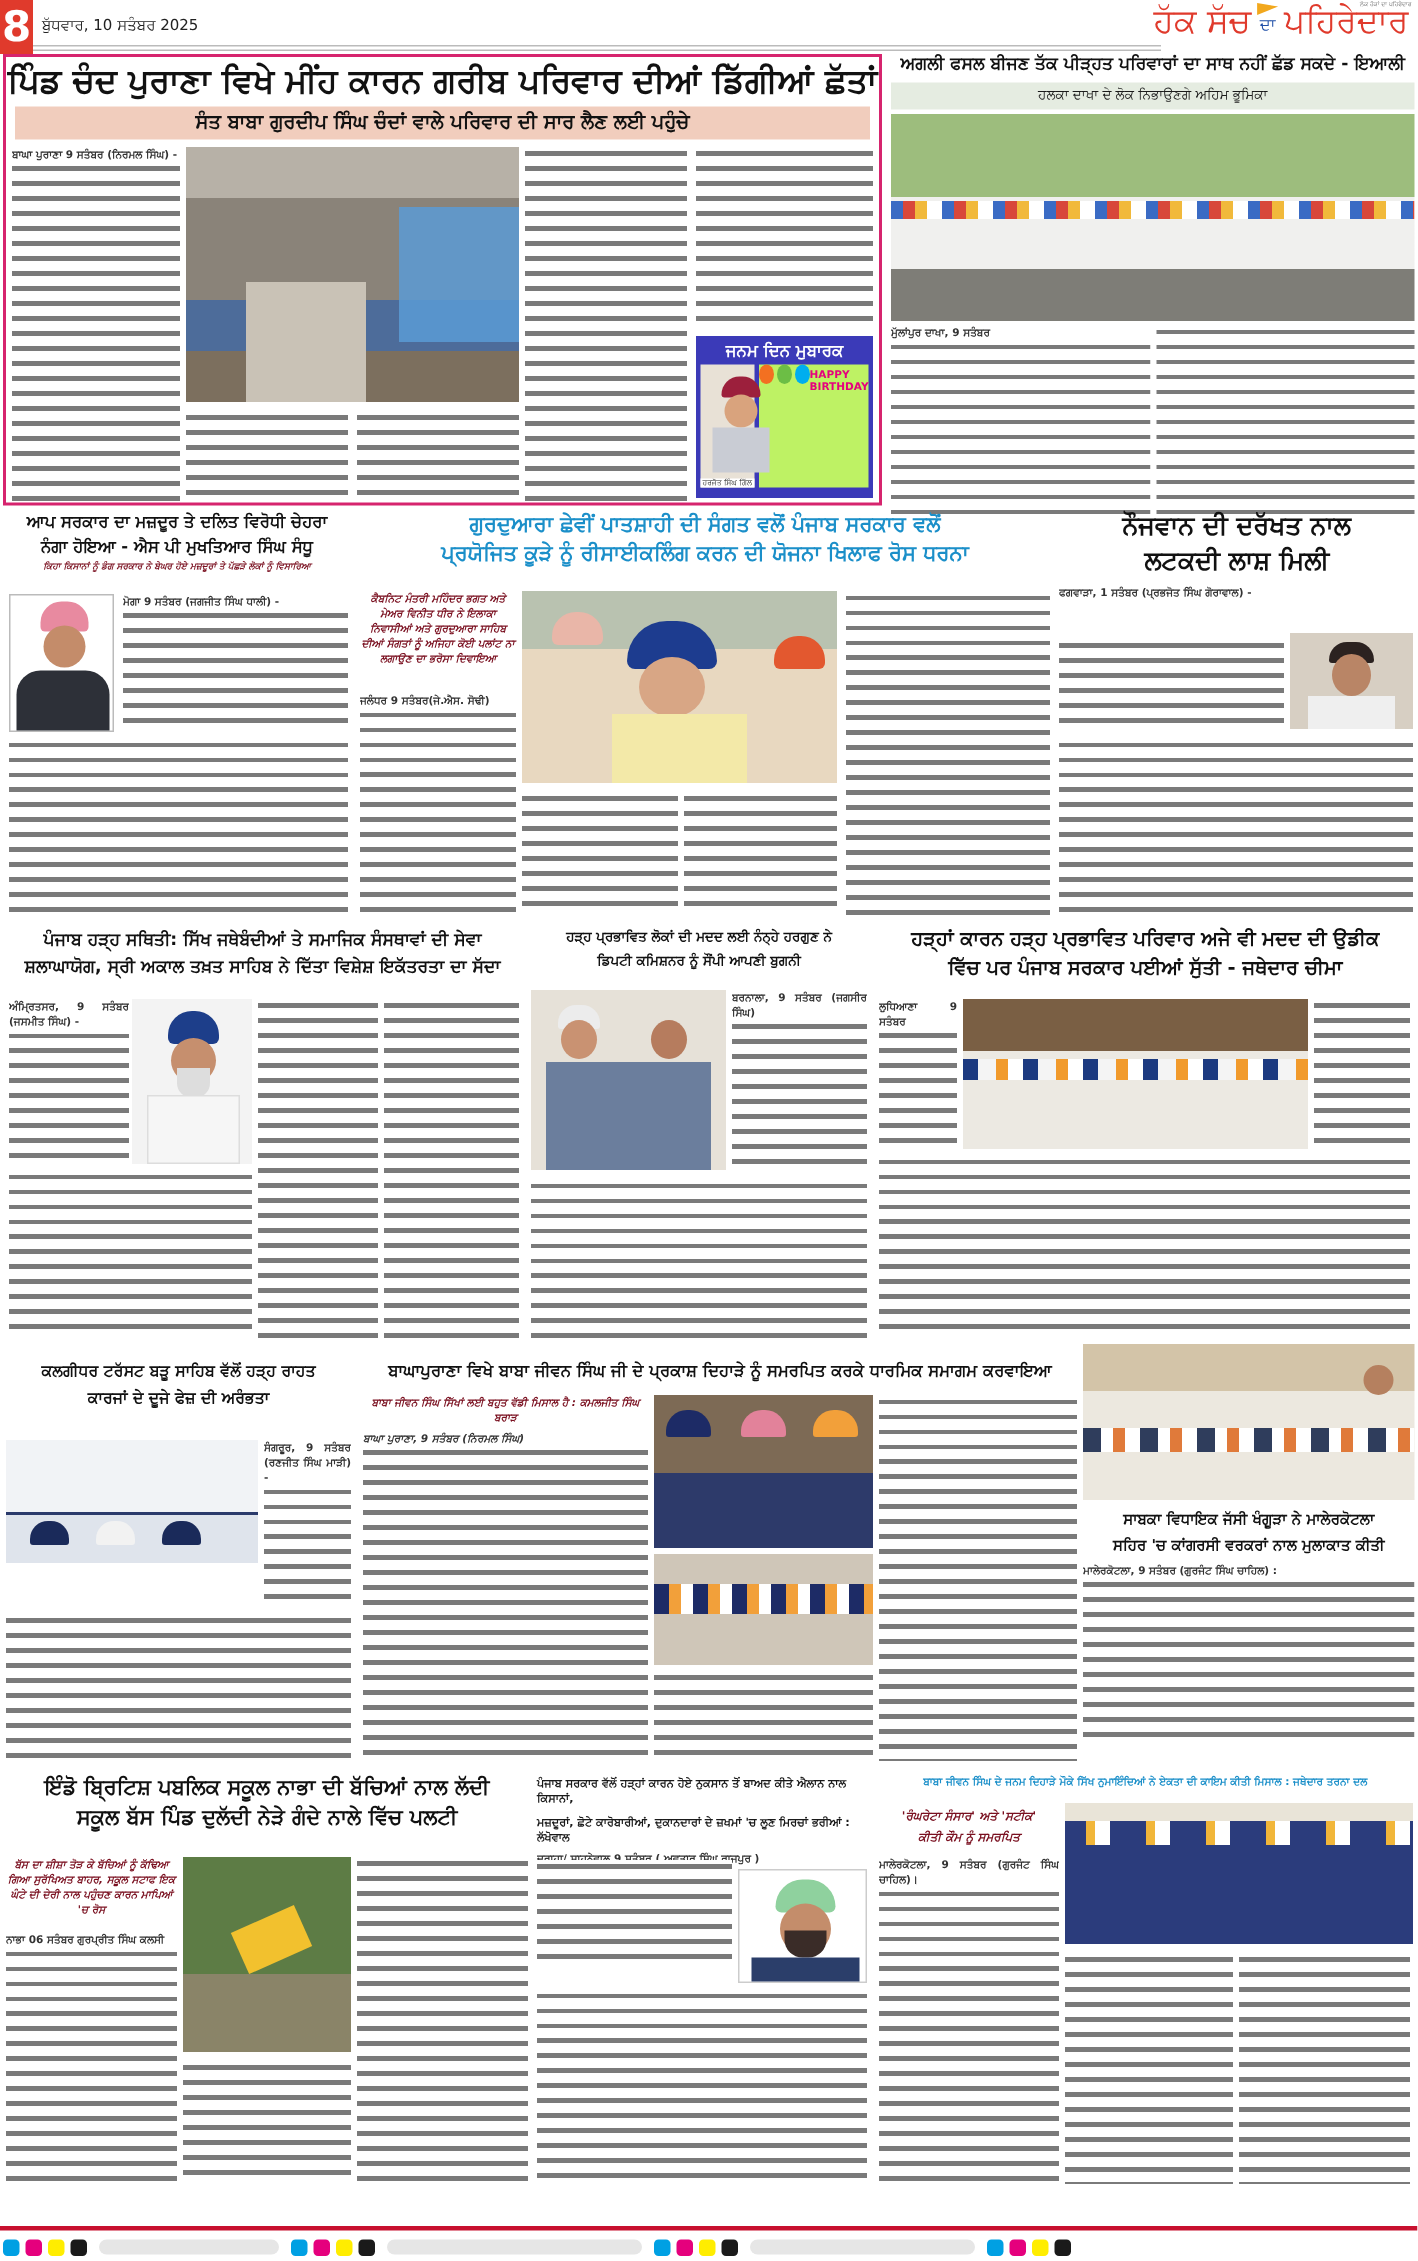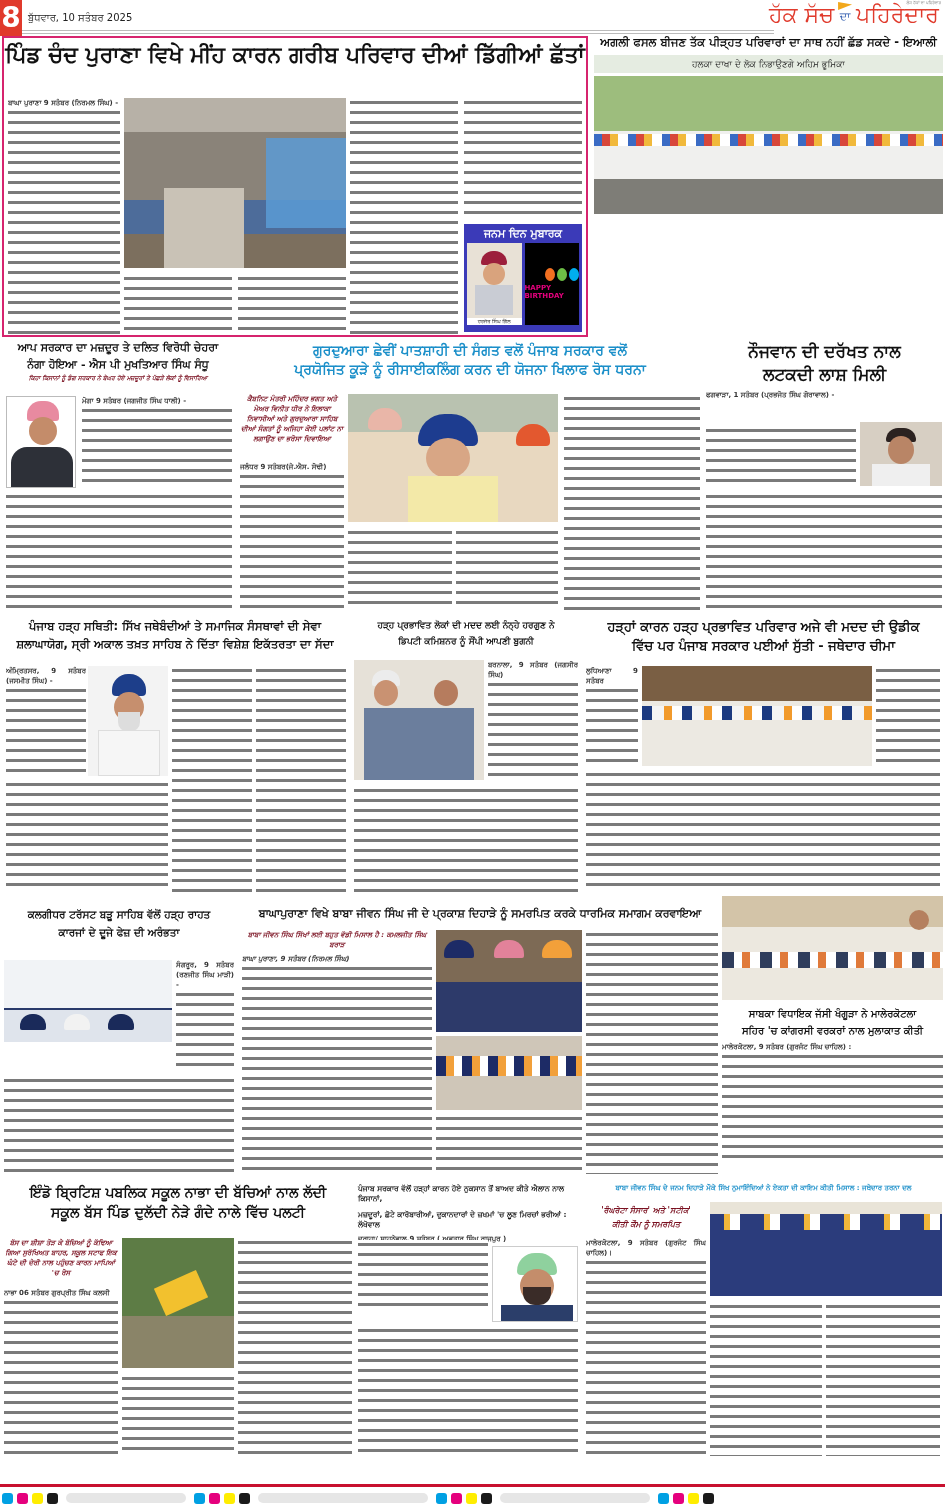--- a/index.html
+++ b/index.html
@@ -25,20 +25,23 @@
   <span style="display:inline-flex;flex-direction:column;align-items:center;font-size:11px;color:#1f4fa8;">
     <span style="width:14px;height:8px;background:#f2a81d;clip-path:polygon(0 0,100% 30%,0 100%);"></span>
     <span>ਦਾ</span>
   </span>
   <span>ਪਹਿਰੇਦਾਰ</span>
 </div>
 <div class="abs" style="right:4px;top:0;font-size:4px;color:#666;">ਲੋਕ ਹੱਕਾਂ ਦਾ ਪਹਿਰੇਦਾਰ</div>
 
 <div class="abs" style="left:2px;top:36px;width:586px;height:301px;border:2px solid #d6246e;">
   <div class="hl" style="font-size:22px;margin-top:4px;">ਪਿੰਡ ਚੰਦ ਪੁਰਾਣਾ ਵਿਖੇ ਮੀਂਹ ਕਾਰਨ ਗਰੀਬ ਪਰਿਵਾਰ ਦੀਆਂ ਡਿੱਗੀਆਂ ਛੱਤਾਂ</div>
+  <div style="margin:4px 6px 0;background:#f1cdbd;height:22px;display:flex;align-items:center;justify-content:center;">
+    <span class="hl" style="font-size:13px;font-weight:bold;">ਸੰਤ ਬਾਬਾ ਗੁਰਦੀਪ ਸਿੰਘ ਚੰਦਾਂ ਵਾਲੇ ਪਰਿਵਾਰ ਦੀ ਸਾਰ ਲੈਣ ਲਈ ਪਹੁੰਚੇ</span>
+  </div>
   <div class="abs body-text" style="left:4px;top:60px;width:112px;height:236px;">
     <span style="font-weight:bold;">ਬਾਘਾ ਪੁਰਾਣਾ 9 ਸਤੰਬਰ (ਨਿਰਮਲ ਸਿੰਘ) -</span>
     <div class="lines" style="height:226px;"></div>
   </div>
   <div class="abs photo" style="left:120px;top:60px;width:222px;height:170px;background:linear-gradient(#b7b1a7 0 20%,#8a8379 20% 60%,#4d6c9a 60% 80%,#7c6f5e 80%);">
     <div style="position:absolute;right:0;top:40px;width:80px;height:90px;background:#5b9bd5;opacity:.85;"></div>
     <div style="position:absolute;left:40px;top:90px;width:80px;height:80px;background:#c9c2b6;"></div>
   </div>
   <div class="abs lines" style="left:120px;top:236px;width:108px;height:60px;"></div>
   <div class="abs lines" style="left:234px;top:236px;width:108px;height:60px;"></div>
@@ -46,39 +49,46 @@
   <div class="abs lines" style="left:460px;top:60px;width:118px;height:120px;"></div>
   <div class="abs" style="left:460px;top:186px;width:118px;height:108px;background:#3b3ab8;padding:3px;">
     <div style="color:#fff;font-size:11px;font-weight:bold;text-align:center;">ਜਨਮ ਦਿਨ ਮੁਬਾਰਕ</div>
     <div style="display:flex;gap:3px;margin-top:3px;height:82px;">
       <div style="flex:1;background:#e8e1d6;position:relative;">
         <div style="position:absolute;left:14px;top:8px;width:26px;height:14px;background:#9c1f3c;border-radius:12px 12px 2px 2px;"></div>
         <div style="position:absolute;left:16px;top:20px;width:22px;height:22px;background:#d9a37d;border-radius:50%;"></div>
         <div style="position:absolute;left:8px;top:42px;width:38px;height:30px;background:#c9ccd4;"></div>
         <div style="position:absolute;bottom:0;left:0;right:0;background:#fff;font-size:5px;text-align:center;">ਹਰਜੋਤ ਸਿੰਘ ਗਿੱਲ</div>
       </div>
-      <div style="flex:1;background:#000000;display:flex;flex-direction:column;align-items:flex-end;justify-content:center;">
+      <div style="flex:1;background:#bef264;display:flex;flex-direction:row;align-items:flex-start;justify-content:center;">
         <div style="display:flex;gap:2px;">
             <span style="width:10px;height:13px;border-radius:50%;background:#f37021;"></span>
             <span style="width:10px;height:13px;border-radius:50%;background:#6cbe45;"></span>
             <span style="width:10px;height:13px;border-radius:50%;background:#00aeef;"></span>
           </div>
         <div style="font-size:7px;font-weight:bold;color:#e6007e;margin-top:3px;">HAPPY BIRTHDAY</div>
       </div>
     </div>
   </div>
 </div>
 
 <div class="abs" style="left:594px;top:36px;width:349px;height:301px;">
   <div class="hl" style="font-size:11.5px;">ਅਗਲੀ ਫਸਲ ਬੀਜਣ ਤੱਕ ਪੀੜ੍ਹਤ ਪਰਿਵਾਰਾਂ ਦਾ ਸਾਥ ਨਹੀਂ ਛੱਡ ਸਕਦੇ - ਇਆਲੀ</div>
   <div style="margin-top:6px;background:#e5ece1;height:18px;display:flex;align-items:center;justify-content:center;">
     <span style="font-size:9px;">ਹਲਕਾ ਦਾਖਾ ਦੇ ਲੋਕ ਨਿਭਾਉਣਗੇ ਅਹਿਮ ਭੂਮਿਕਾ</span>
   </div>
   <div class="photo" style="margin-top:3px;height:138px;background:linear-gradient(#9dbd7d 0 40%,#f0f0ee 40% 75%,#7e7d77 75%);position:relative;">
     <div style="position:absolute;left:0;right:0;top:58px;height:12px;background:repeating-linear-gradient(90deg,#3a6bc4 0 8px,#d8473a 8px 16px,#f1b93b 16px 24px,#fff 24px 34px);"></div>
+  </div>
+  <div style="display:flex;gap:4px;margin-top:3px;">
+    <div class="body-text" style="flex:1;height:130px;">
+      <span style="font-weight:bold;">ਮੁੱਲਾਂਪੁਰ ਦਾਖਾ, 9 ਸਤੰਬਰ</span>
+      <div class="lines" style="height:120px;"></div>
+    </div>
+    <div class="lines" style="flex:1;height:130px;"></div>
   </div>
 </div>
 
 <div class="abs" style="left:2px;top:342px;width:232px;height:272px;">
   <div class="hl" style="font-size:11px;">ਆਪ ਸਰਕਾਰ ਦਾ ਮਜ਼ਦੂਰ ਤੇ ਦਲਿਤ ਵਿਰੋਧੀ ਚੇਹਰਾ</div>
   <div class="hl" style="font-size:11px;margin-top:4px;">ਨੰਗਾ ਹੋਇਆ - ਐਸ ਪੀ ਮੁਖਤਿਆਰ ਸਿੰਘ ਸੰਧੂ</div>
   <div style="font-size:6px;font-weight:bold;font-style:italic;color:#7a1020;text-align:center;margin-top:3px;">ਕਿਹਾ ਕਿਸਾਨਾਂ ਨੂੰ ਡੰਗ ਸਰਕਾਰ ਨੇ ਬੇਘਰ ਹੋਏ ਮਜ਼ਦੂਰਾਂ ਤੇ ਪੱਛੜੇ ਲੋਕਾਂ ਨੂੰ ਵਿਸਾਰਿਆ</div>
   <div class="abs photo" style="left:4px;top:54px;width:70px;height:92px;background:#fff;border:1px solid #bbb;">
     <div style="position:absolute;left:20px;top:4px;width:32px;height:20px;background:#e88aa0;border-radius:14px 14px 3px 3px;"></div>
     <div style="position:absolute;left:22px;top:20px;width:28px;height:28px;background:#c48c6a;border-radius:50%;"></div>

